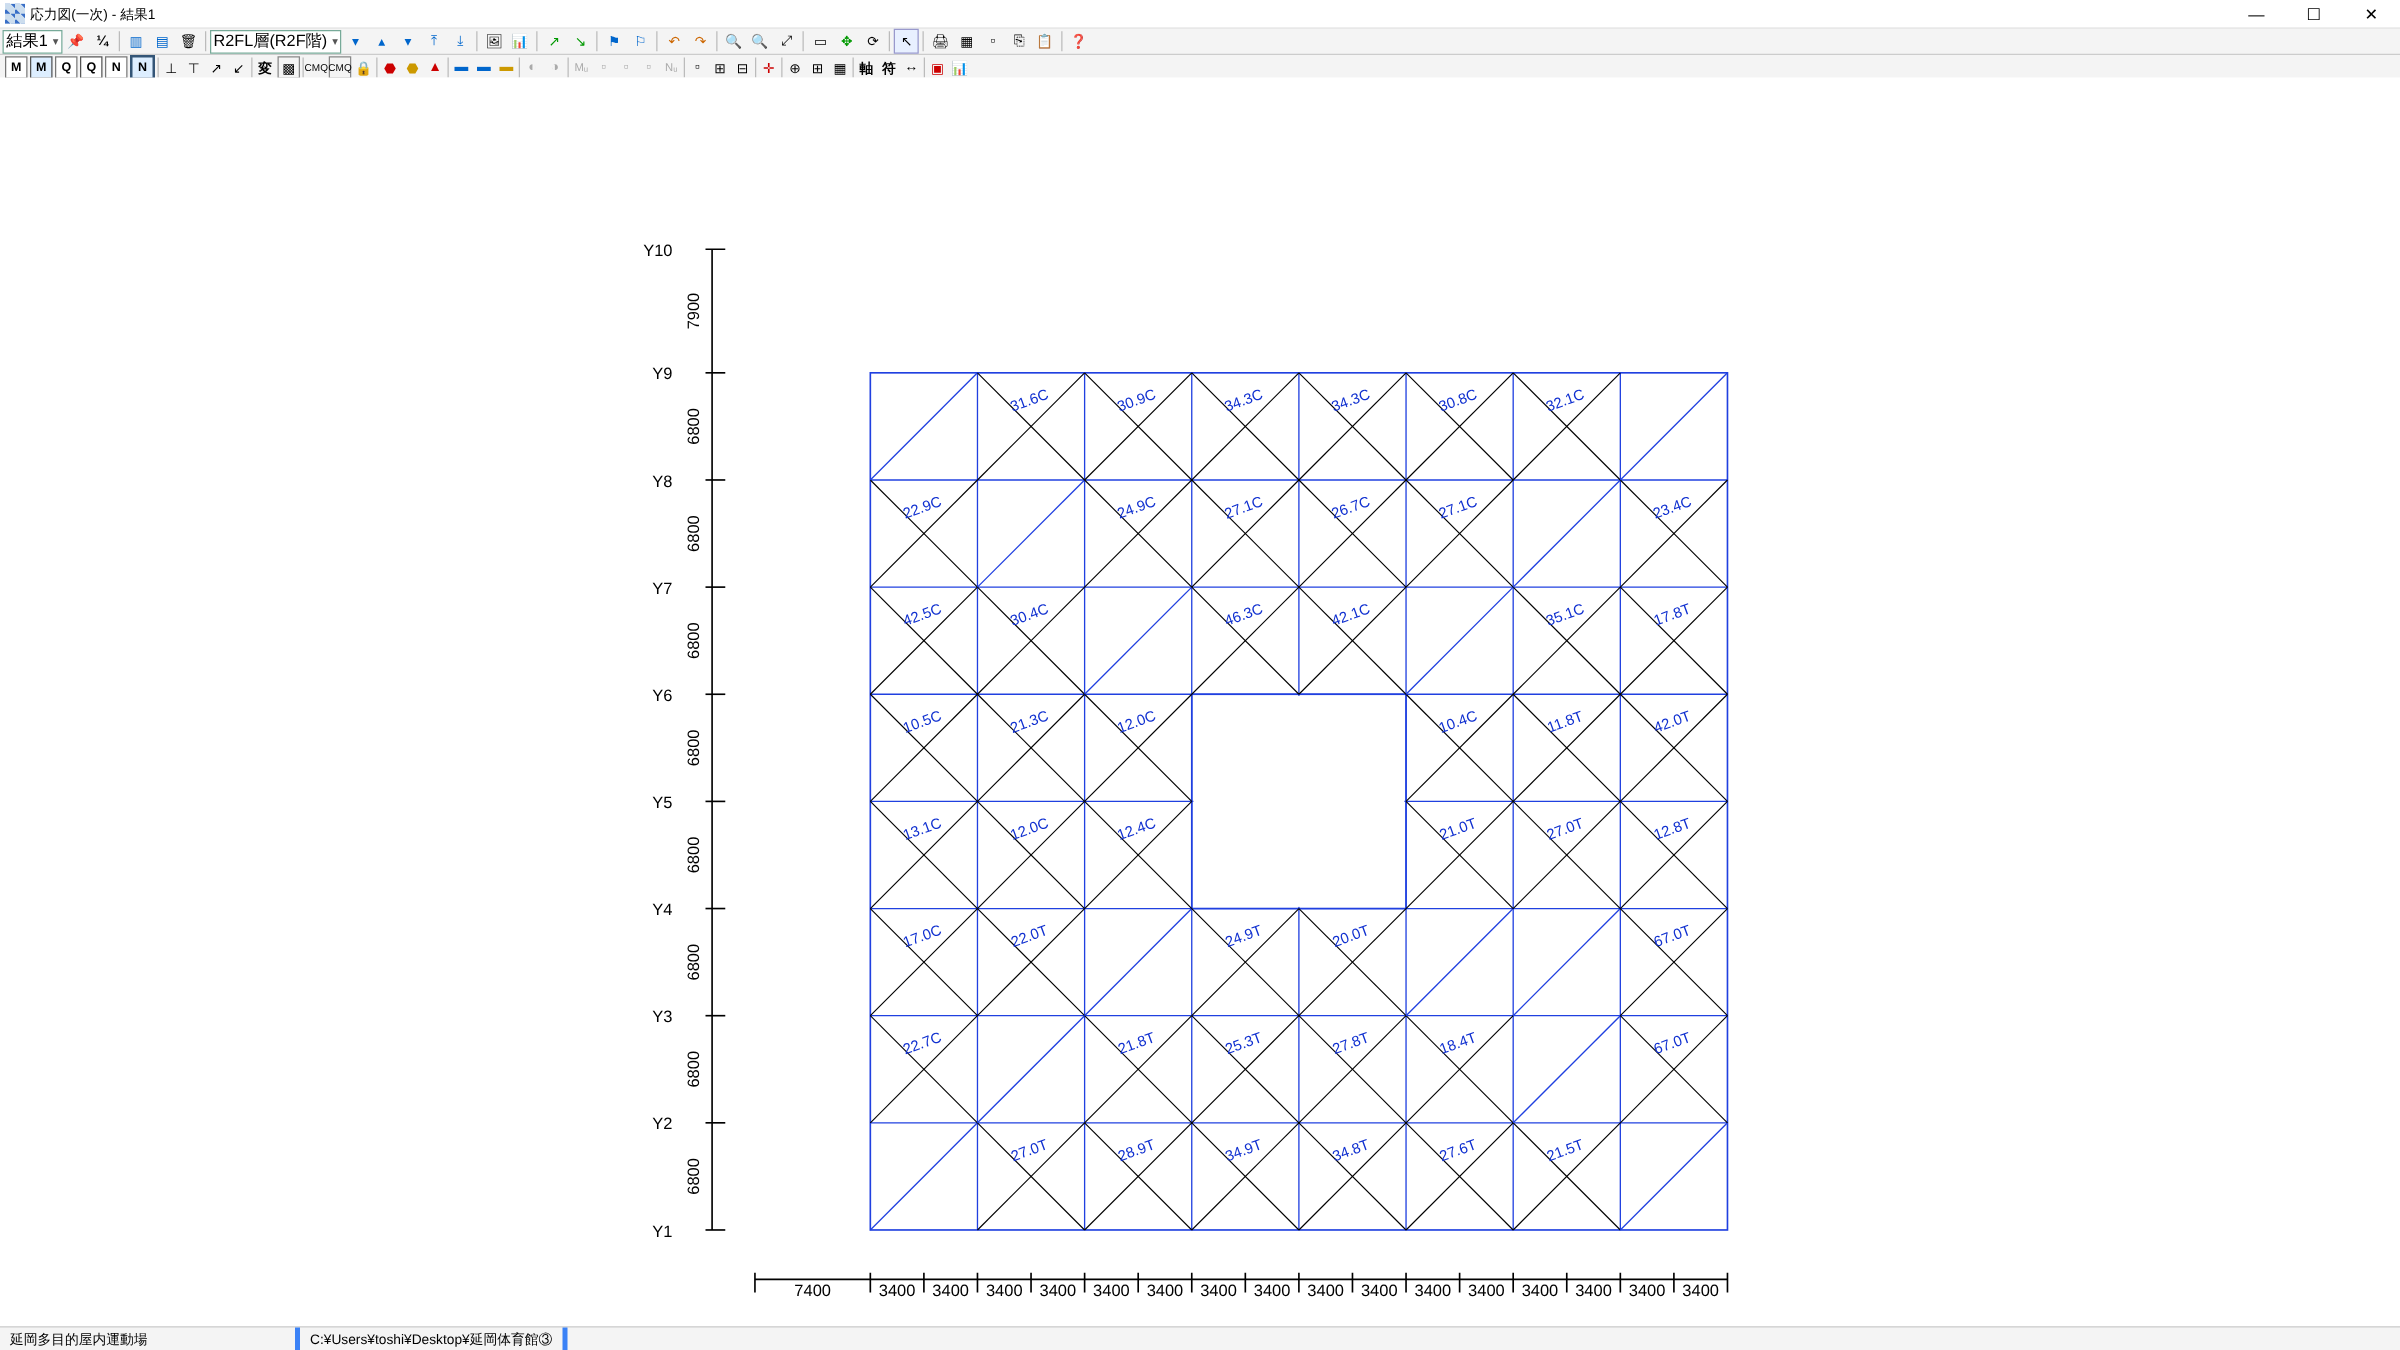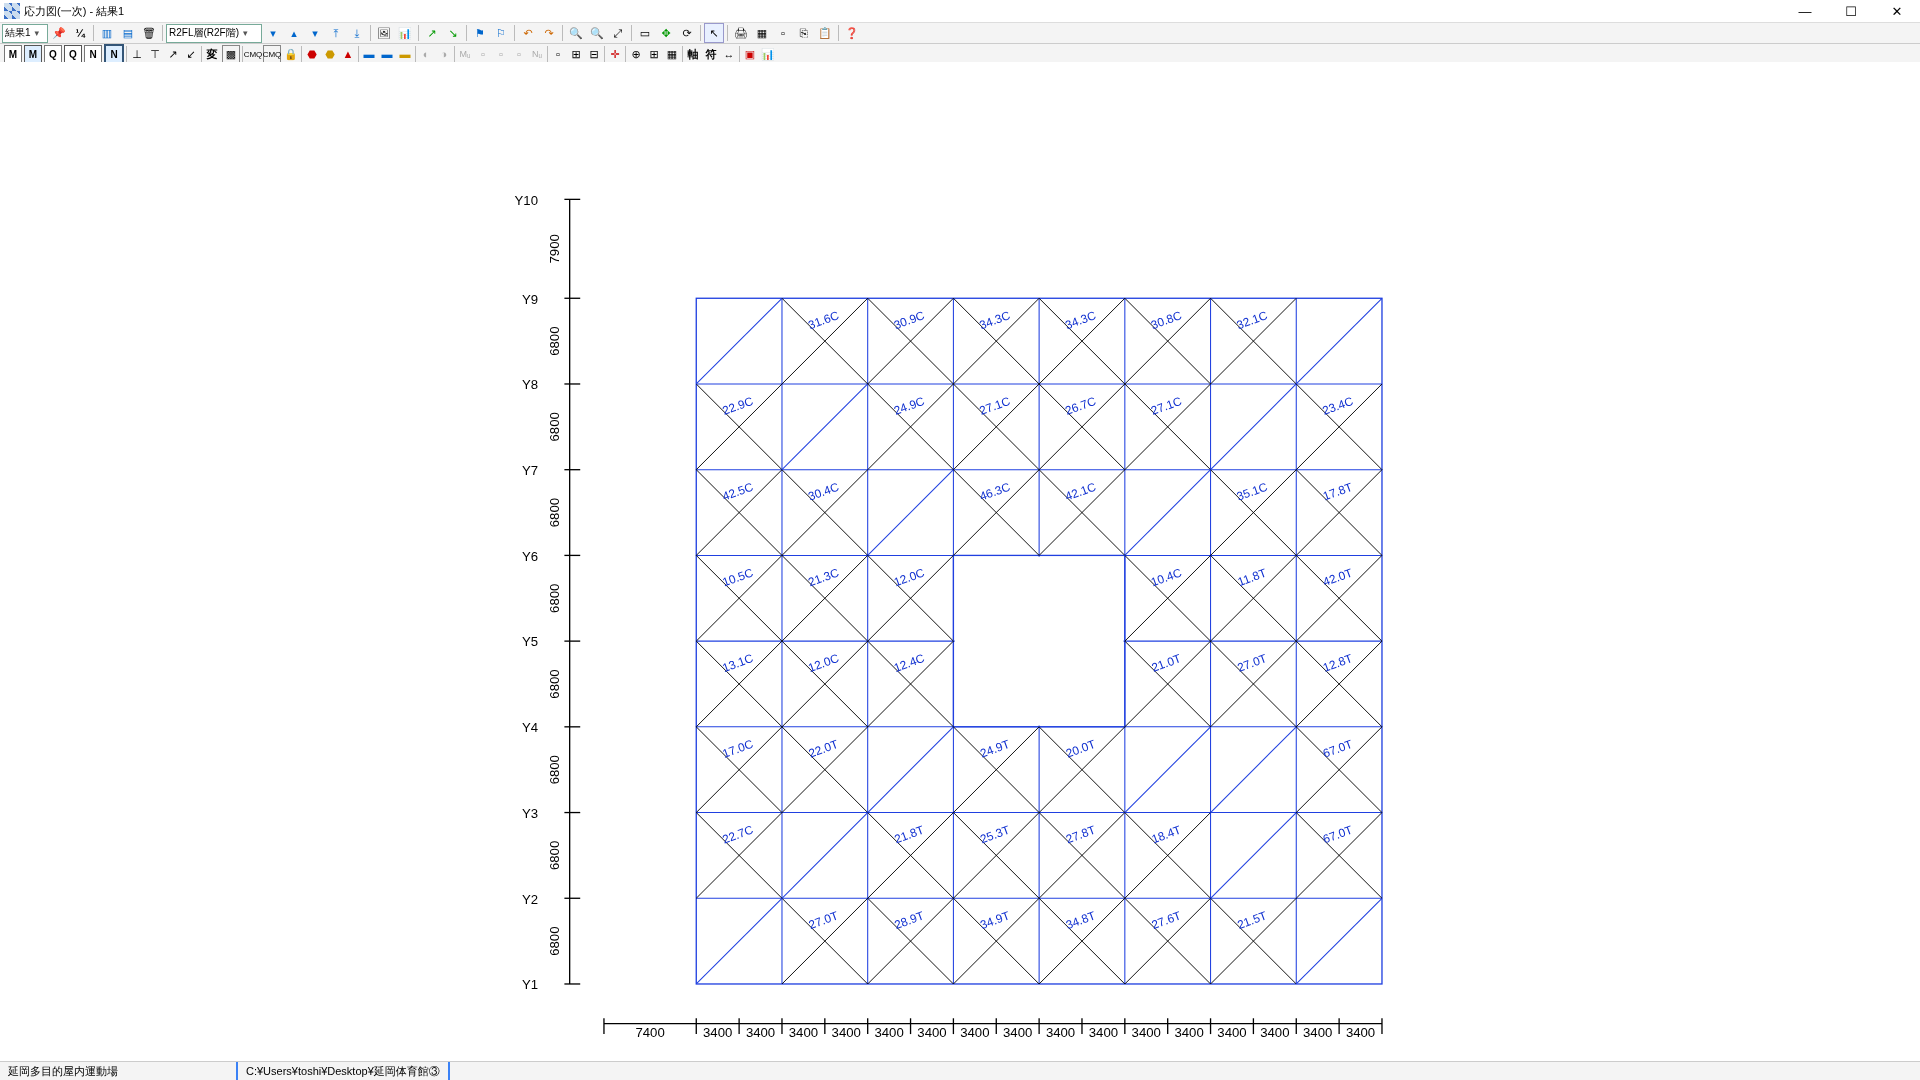--- a/index.html
+++ b/index.html
@@ -8,31 +8,31 @@
     linear-gradient(45deg,#3a6fc7 25%,transparent 25%) 0 0/8px 8px,
     linear-gradient(45deg,transparent 75%,#3a6fc7 75%) 0 0/8px 8px,
     #cde}
   .titlebar .title{flex:0 0 auto}
   .titlebar .spacer{flex:1}
   .winbtn{width:46px;height:22px;display:flex;align-items:center;justify-content:center;font-size:13px;font-family:Arial}
 
   .toolbar{height:20px;background:#f4f4f4;border-bottom:1px solid #ccc;display:flex;align-items:center;padding:0 2px;gap:1px}
   .toolbar .sep{width:1px;height:16px;background:#bbb;margin:0 2px}
   .tb-btn{width:18px;height:18px;display:flex;align-items:center;justify-content:center;font-size:11px;border:1px solid transparent}
-  .tb-combo{height:17px;font-size:10px;border:1px solid #7a9;background:#fff;padding:0 2px;min-width:40px;display:flex;align-items:center}
+  .tb-combo{height:17px;font-size:13px;border:1px solid #7a9;background:#fff;padding:0 2px;min-width:40px;display:flex;align-items:center}
   .tb-combo::after{content:"▾";margin-left:4px;font-size:9px;color:#555}
 
   .toolbar2{height:20px;background:#f4f4f4;border-bottom:1px solid #ccc;display:flex;align-items:center;padding:0 4px;gap:2px}
   .mbtn{width:16px;height:16px;border:1px solid #777;display:flex;align-items:center;justify-content:center;font-size:10px;font-weight:bold;background:#fff}
   .mbtn.boxed{border:1px solid #555}
   .ic{width:16px;height:16px;display:flex;align-items:center;justify-content:center;font-size:11px}
 
   .canvas-area{position:absolute;top:62px;left:0;right:0;bottom:18px;background:#fff;overflow:hidden}
   .statusbar{position:absolute;bottom:0;left:0;right:0;height:18px;background:#f4f4f4;border-top:1px solid #ccc;display:flex;align-items:center;font-size:11px}
-  .statusbar .cell{padding:0 8px;border-right:2px solid #3b82f6;height:100%;display:flex;align-items:center}
+  .statusbar .cell{padding:0 8px;border-right:4px solid #3b82f6;height:100%;display:flex;align-items:center}
 
   .info-box{position:absolute;top:66px;left:10px;border:1px solid #888;background:#fdfdfd;font-size:11px;line-height:14px;box-shadow:1px 1px 0 #ccc}
   .info-box div{padding:0 4px;white-space:nowrap}
   .info-box hr{margin:0;border:none;border-top:1px solid #aaa}
 
   svg{font-family:"MS PGothic",sans-serif}
   .grid-label{font-size:10px;fill:#000}
   .dim-label{font-size:10px;fill:#000}
   .val-label{font-size:9px;fill:#1030d0}
 </style>

